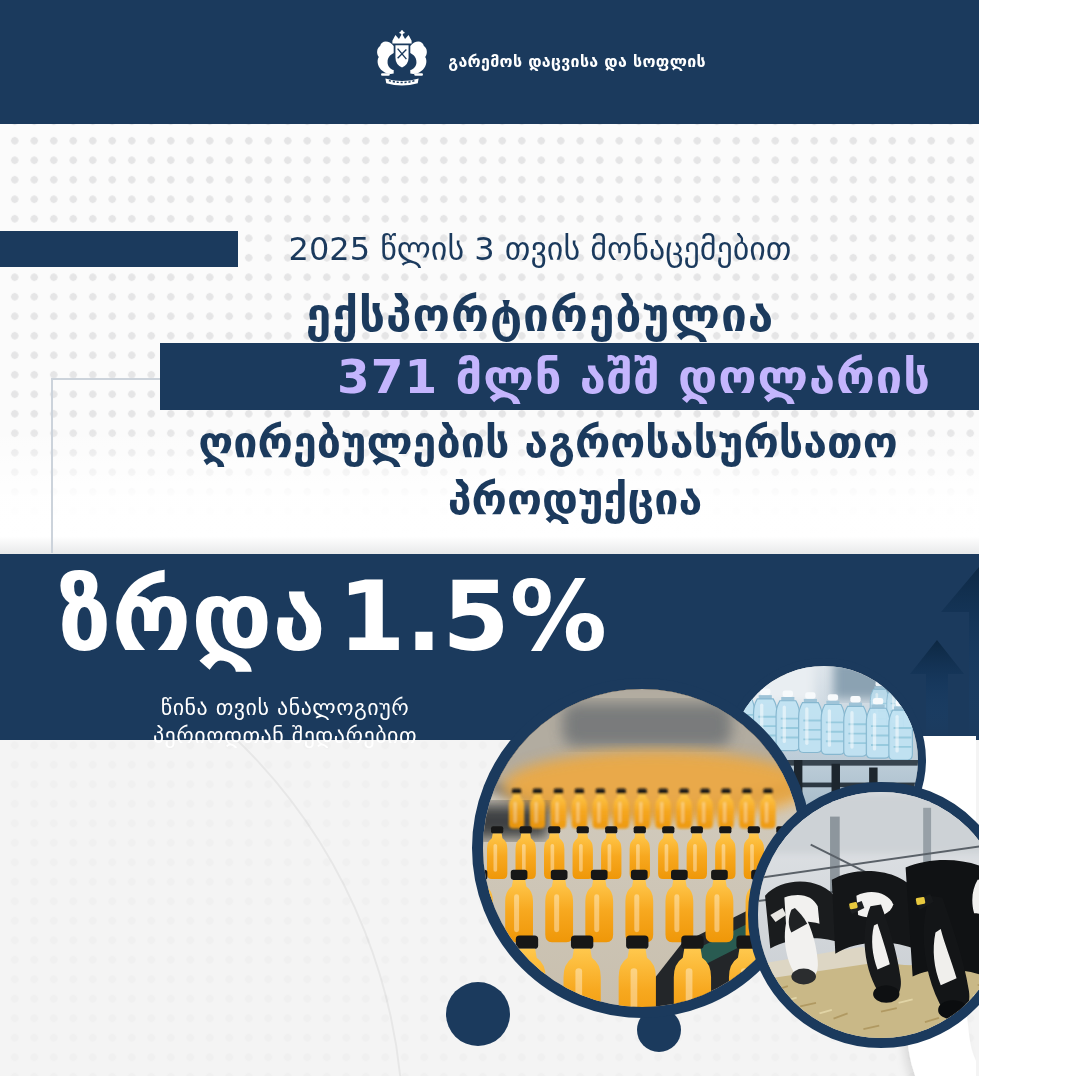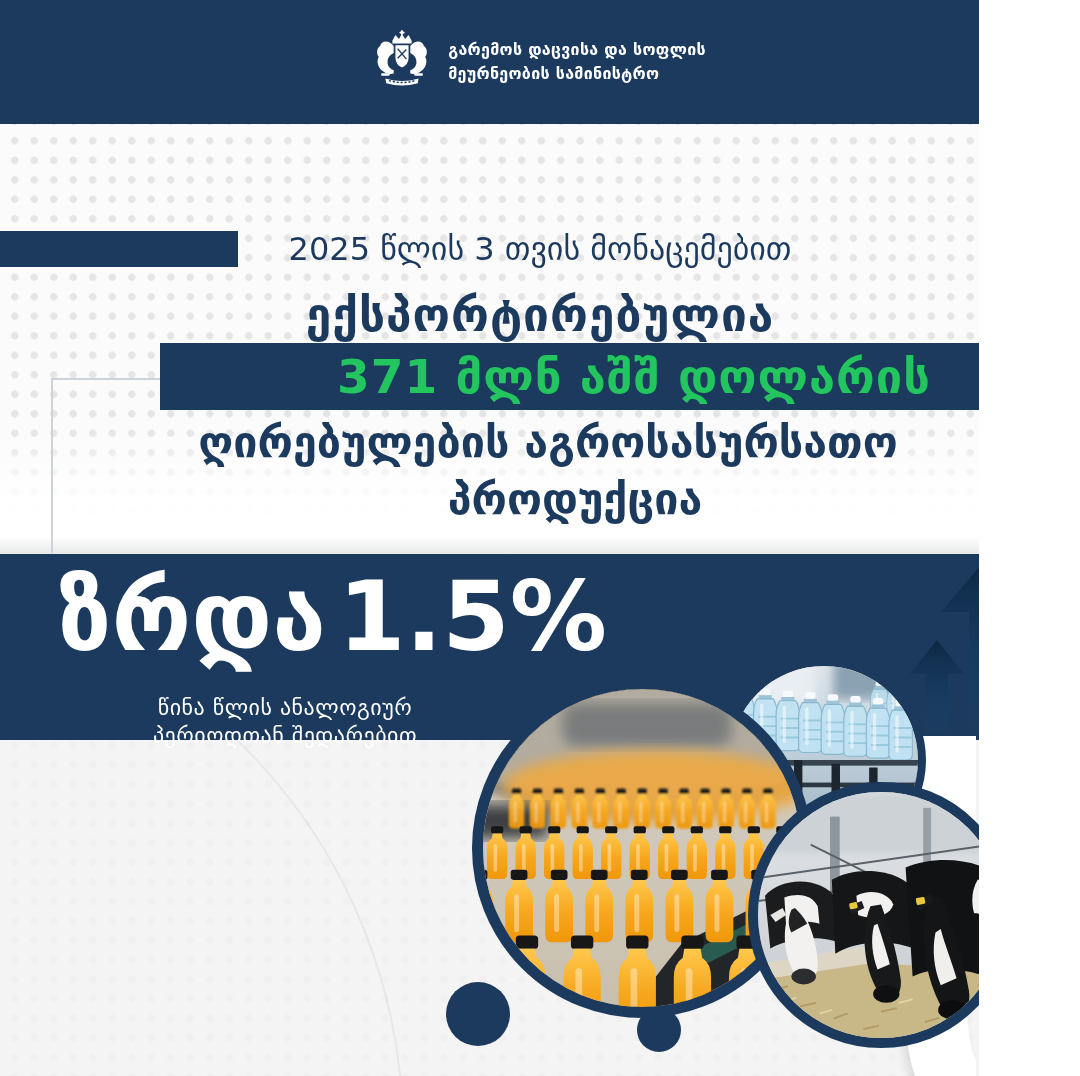--- a/index.html
+++ b/index.html
@@ -31,21 +31,21 @@
   
   .date-chip{left:0;top:231px;width:238px;height:36px;background:var(--navy);z-index:2;}
   .date-label{left:0;top:231px;width:1080px;height:36px;line-height:36px;text-align:center;
     color:var(--navy);font-size:32px;font-weight:normal;z-index:2;}
 
   
   .headline-1{left:0;top:288px;width:1080px;text-align:center;color:var(--navy);
     font-size:46px;font-weight:bold;letter-spacing:1px;z-index:2;}
   .value-bar{left:160px;top:343px;width:900px;height:67px;background:var(--navy);z-index:2;
     display:flex;align-items:center;justify-content:center;}
-  .value-bar span{color:#22c55e;font-size:47px;font-weight:bold;letter-spacing:1px;margin-left:48px;}
+  .value-bar span{color:#c4b5fd;font-size:47px;font-weight:bold;letter-spacing:1px;margin-left:48px;}
   .headline-2{left:8px;top:417px;width:1080px;text-align:center;color:var(--navy);
     font-size:43px;font-weight:bold;z-index:2;}
   .headline-3{left:0;top:474px;width:1080px;text-align:center;color:var(--navy);
     font-size:43px;font-weight:bold;z-index:2;margin-left:35px;}
 
   
   .growth-band{left:0;top:554px;width:1080px;height:186px;background:var(--navy);z-index:2;}
   .growth-headline{position:absolute;left:58px;top:12px;display:flex;gap:12px;align-items:baseline;
     color:#fff;font-weight:bold;font-size:97px;line-height:102px;white-space:nowrap;}
   .growth-note{position:absolute;left:95px;top:140px;width:380px;text-align:center;
@@ -90,41 +90,40 @@
           <path d="M13 55 Q32 61 51 55 L50 60.5 Q32 66 14 60.5 Z"></path>
         </g>
         <g stroke="#1b3a5d" stroke-width="1.6" fill="none">
           <path d="M27 21 L37 33 M37 22 L27 32"></path>
           <path d="M17 57.5 Q32 62 47 57.5" stroke-dasharray="2.5 2"></path>
         </g>
       </svg>
     </span>
     <div class="ministry">
       <div>გარემოს დაცვისა და სოფლის</div>
-      <div>მეურნეობის სამინისტრო</div>
     </div>
   </header>
 
   <div class="abs date-chip"></div>
   <div class="abs date-label">2025 წლის 3 თვის მონაცემებით</div>
 
   <div class="abs headline-1">ექსპორტირებულია</div>
   <div class="abs value-bar">
     <span>371 მლნ აშშ დოლარის</span>
   </div>
   <div class="abs headline-2">ღირებულების აგროსასურსათო</div>
   <div class="abs headline-3">პროდუქცია</div>
 
   <section class="abs growth-band">
     <div class="growth-headline">
       <span>ზრდა</span>
       <span>1.5%</span>
     </div>
     <div class="growth-note">
-      <div>წინა წლის ანალოგიურ</div>
+      <div>წინა თვის ანალოგიურ</div>
       <div>პერიოდთან შედარებით</div>
     </div>
     <div class="arrows-wrap">
       <svg width="200" height="182" viewBox="0 0 200 182" aria-hidden="true">
         <defs>
           <linearGradient id="arrGrad" x1="0" y1="0" x2="0" y2="1">
             <stop offset="0" stop-color="#0c2640" stop-opacity="0.95"></stop>
             <stop offset="0.45" stop-color="#13365c" stop-opacity="0.55"></stop>
             <stop offset="1" stop-color="#1d4a7a" stop-opacity="0"></stop>
           </linearGradient>

